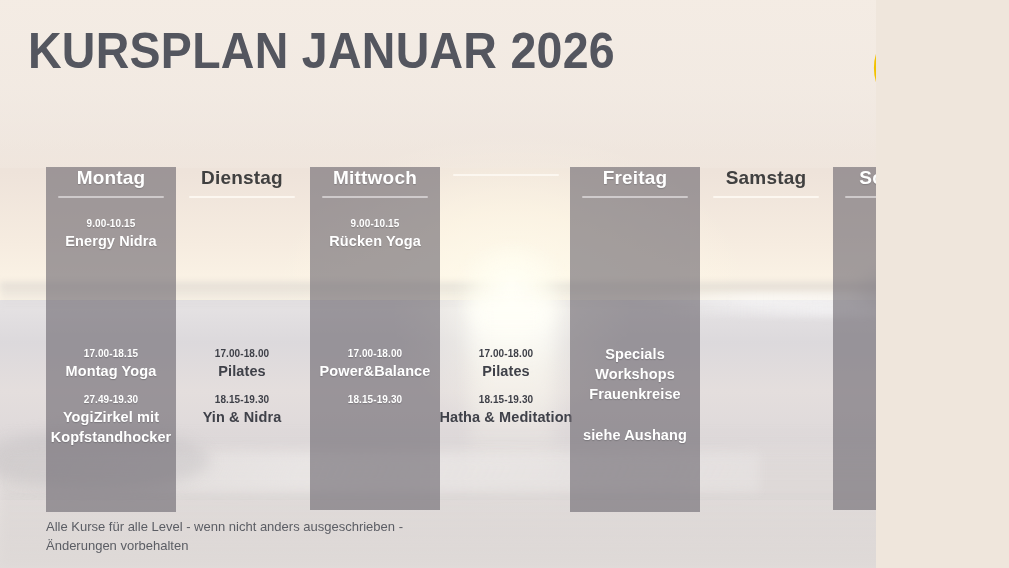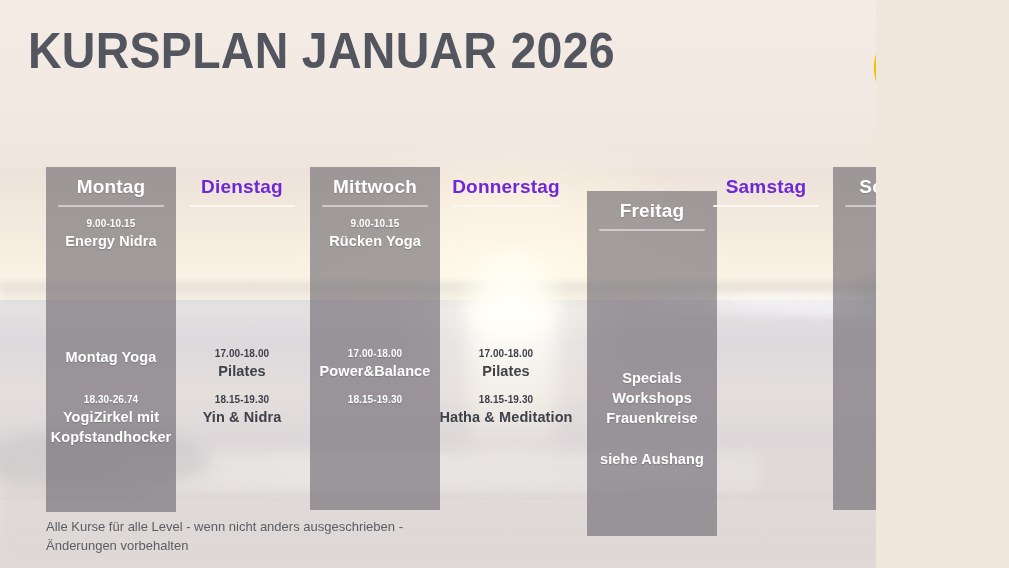--- a/index.html
+++ b/index.html
@@ -96,40 +96,40 @@
   .grid{position:absolute;left:46px;top:167px;width:916px;height:346px;}
   .col{position:absolute;top:0;width:130px;height:346px;}
   .col .panel{
     position:absolute;left:0;top:0;width:130px;height:100%;
     background:rgba(108,104,112,.62);
   }
   .col.plain .panel{background:transparent;}
   .col .inner{position:absolute;left:0;top:0;width:130px;}
   .dayname{
     text-align:center;font-size:19px;font-weight:bold;
-    padding-top:9px;letter-spacing:.2px;white-space:nowrap;
+    letter-spacing:.2px;white-space:nowrap;
   }
   .col.shaded .dayname{color:#ffffff;text-shadow:0 1px 1px rgba(60,58,62,.25);}
-  .col.plain  .dayname{color:#6d28d9;}
+  .col.plain  .dayname{color:#404040;}
   .rule{height:2px;margin:7px 12px 0 12px;border-radius:1px;}
   .col.shaded .rule{background:rgba(232,229,230,.65);}
   .col.plain  .rule{background:rgba(252,248,240,.95);}
 
   .slot{position:absolute;width:150px;left:-10px;text-align:center;line-height:1.38;}
   .slot .time{font-size:10px;font-weight:bold;letter-spacing:.1px;}
   .slot .course{font-size:14.5px;font-weight:bold;letter-spacing:.1px;}
   .col.shaded .slot{color:#ffffff;text-shadow:0 1px 1px rgba(60,58,62,.3);}
   .col.plain  .slot{color:#3f4149;}
 
   
   #col-mon{left:0px;}
   #col-die{left:131px;}
   #col-mit{left:264px;}
   #col-don{left:395px;}
-  #col-fre{left:541px;margin-top:24px;}
+  #col-fre{left:524px;}
   #col-sam{left:655px;}
   #col-son{left:787px;}
 
   #col-mon .panel{height:345px;}
   #col-mit .panel{height:343px;}
   #col-fre .panel{height:345px;}
   #col-son .panel{height:343px;}
 
   
   .s-morning{top:50px;}
@@ -192,24 +192,25 @@
       <div class="panel"></div>
       <div class="inner">
         <div class="dayname">Montag</div>
         <div class="rule"></div>
       </div>
       <div class="slot s-morning">
         <div class="time">9.00-10.15</div>
         <div class="course">Energy Nidra</div>
       </div>
       <div class="slot s-eve1">
+        <div class="time">17.00-18.15</div>
         <div class="course">Montag Yoga</div>
       </div>
       <div class="slot s-eve2">
-        <div class="time">18.30-26.74</div>
+        <div class="time">27.49-19.30</div>
         <div class="course">YogiZirkel mit Kopfstandhocker</div>
       </div>
     </div>
 
     <div class="col plain" id="col-die">
       <div class="panel"></div>
       <div class="inner">
         <div class="dayname">Dienstag</div>
         <div class="rule"></div>
       </div>
@@ -238,21 +239,20 @@
         <div class="course">Power&amp;Balance</div>
       </div>
       <div class="slot s-eve2">
         <div class="time">18.15-19.30</div>
       </div>
     </div>
 
     <div class="col plain" id="col-don">
       <div class="panel"></div>
       <div class="inner">
-        <div class="dayname">Donnerstag</div>
         <div class="rule"></div>
       </div>
       <div class="slot s-eve1">
         <div class="time">17.00-18.00</div>
         <div class="course">Pilates</div>
       </div>
       <div class="slot s-eve2">
         <div class="time">18.15-19.30</div>
         <div class="course">Hatha &amp; Meditation</div>
       </div>

